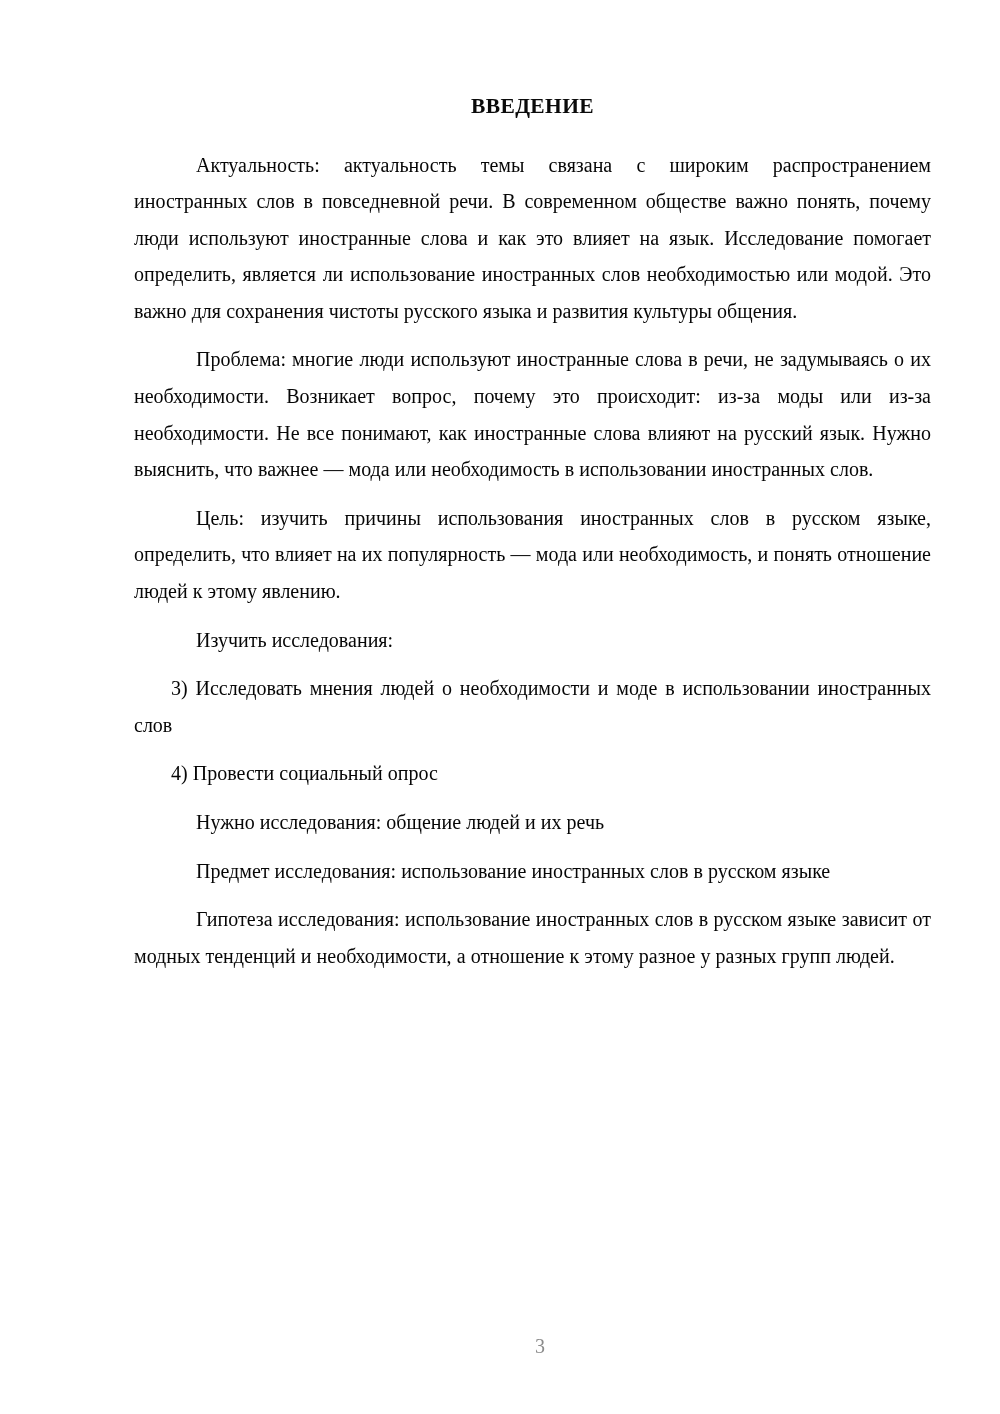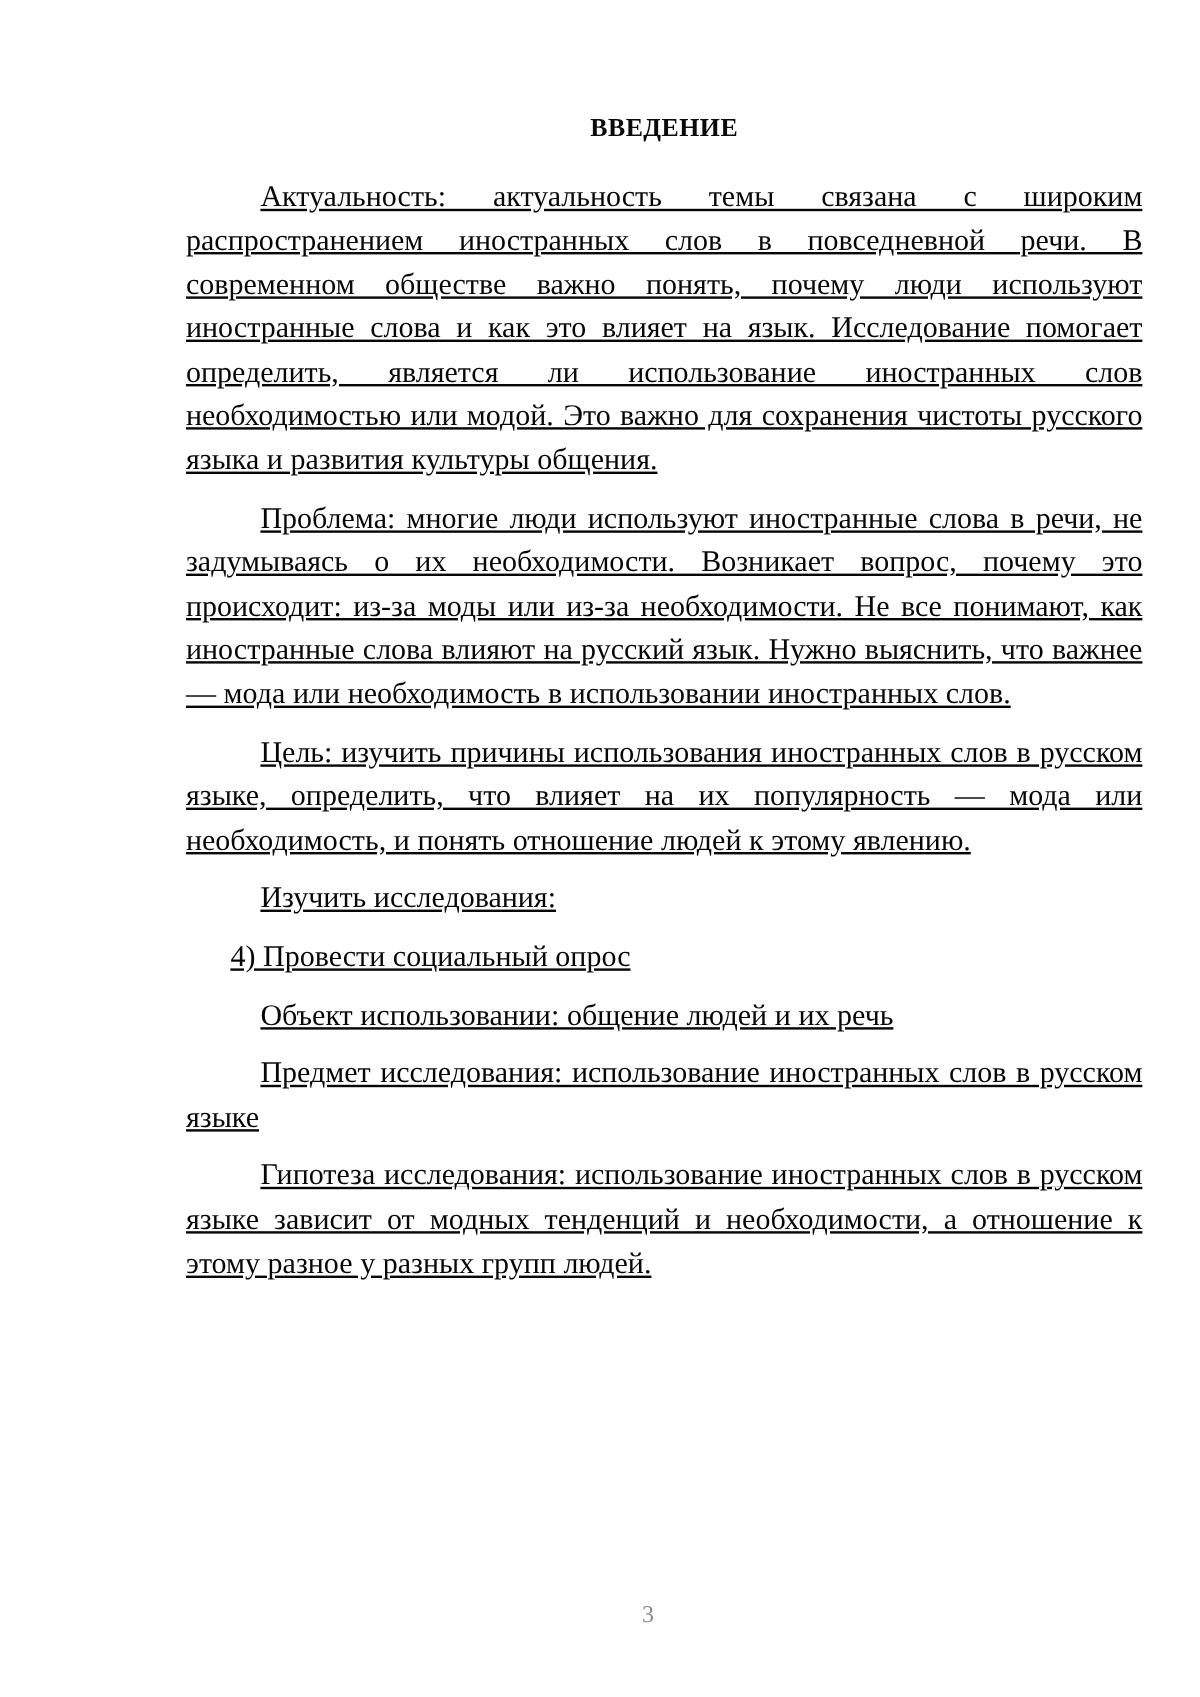--- a/index.html
+++ b/index.html
@@ -14,45 +14,44 @@
     height: 1414px;
     background: #ffffff;
     overflow: hidden;
     font-family: "Liberation Serif", "DejaVu Serif", serif;
     color: #060606;
     box-sizing: border-box;
   }
 
   .content {
     position: absolute;
-    left: 155px;
+    left: 134px;
     top: 88px;
     width: 797px;
   }
 
   .doc-title {
     font-size: 21.5px;
     font-weight: bold;
     text-align: center;
     letter-spacing: 0.4px;
     line-height: 36.5px;
     margin: 0 0 22px 0;
     color: #0a0a0a;
   }
 
   .para {
-    font-size: 25px;
+    font-size: 20px;
     line-height: 36.6px;
     text-align: justify;
     text-justify: inter-word;
     margin: 0 0 12px 0;
     text-indent: 62px;
     hyphens: none;
     word-spacing: 0.1px;
-    text-decoration: underline;
   }
 
   
   .para.list-item {
     text-indent: 37px;
   }
 
   
   .para:last-child {
     margin-bottom: 0;
@@ -82,25 +81,26 @@
     <p class="para">Актуальность: актуальность темы связана с широким распространением иностранных слов в повседневной речи. В современном обществе важно понять, почему люди используют иностранные слова и как это влияет на язык. Исследование помогает определить, является ли использование иностранных слов необходимостью или модой. Это важно для сохранения чистоты русского языка и развития культуры общения.</p>
 
     <p class="para">Проблема: многие люди используют иностранные слова в речи, не задумываясь о их необходимости. Возникает вопрос, почему это происходит: из-за моды или из-за необходимости. Не все понимают, как иностранные слова влияют на русский язык. Нужно выяснить, что важнее — мода или необходимость в использовании иностранных слов.</p>
 
     <p class="para">Цель: изучить причины использования иностранных слов в русском языке, определить, что влияет на их популярность — мода или необходимость, и понять отношение людей к этому явлению.</p>
 
     <p class="para">Изучить исследования:</p>
 
 
 
+    <p class="para list-item">3) Исследовать мнения людей о необходимости и моде в использовании иностранных слов</p>
 
     <p class="para list-item">4) Провести социальный опрос</p>
 
 
-    <p class="para">Объект использовании: общение людей и их речь</p>
+    <p class="para">Нужно исследования: общение людей и их речь</p>
 
     <p class="para">Предмет исследования: использование иностранных слов в русском языке</p>
 
     <p class="para">Гипотеза исследования: использование иностранных слов в русском языке зависит от модных тенденций и необходимости, а отношение к этому разное у разных групп людей.</p>
 
   </div>
 
   <div class="page-number">3</div>
 
 </div>

